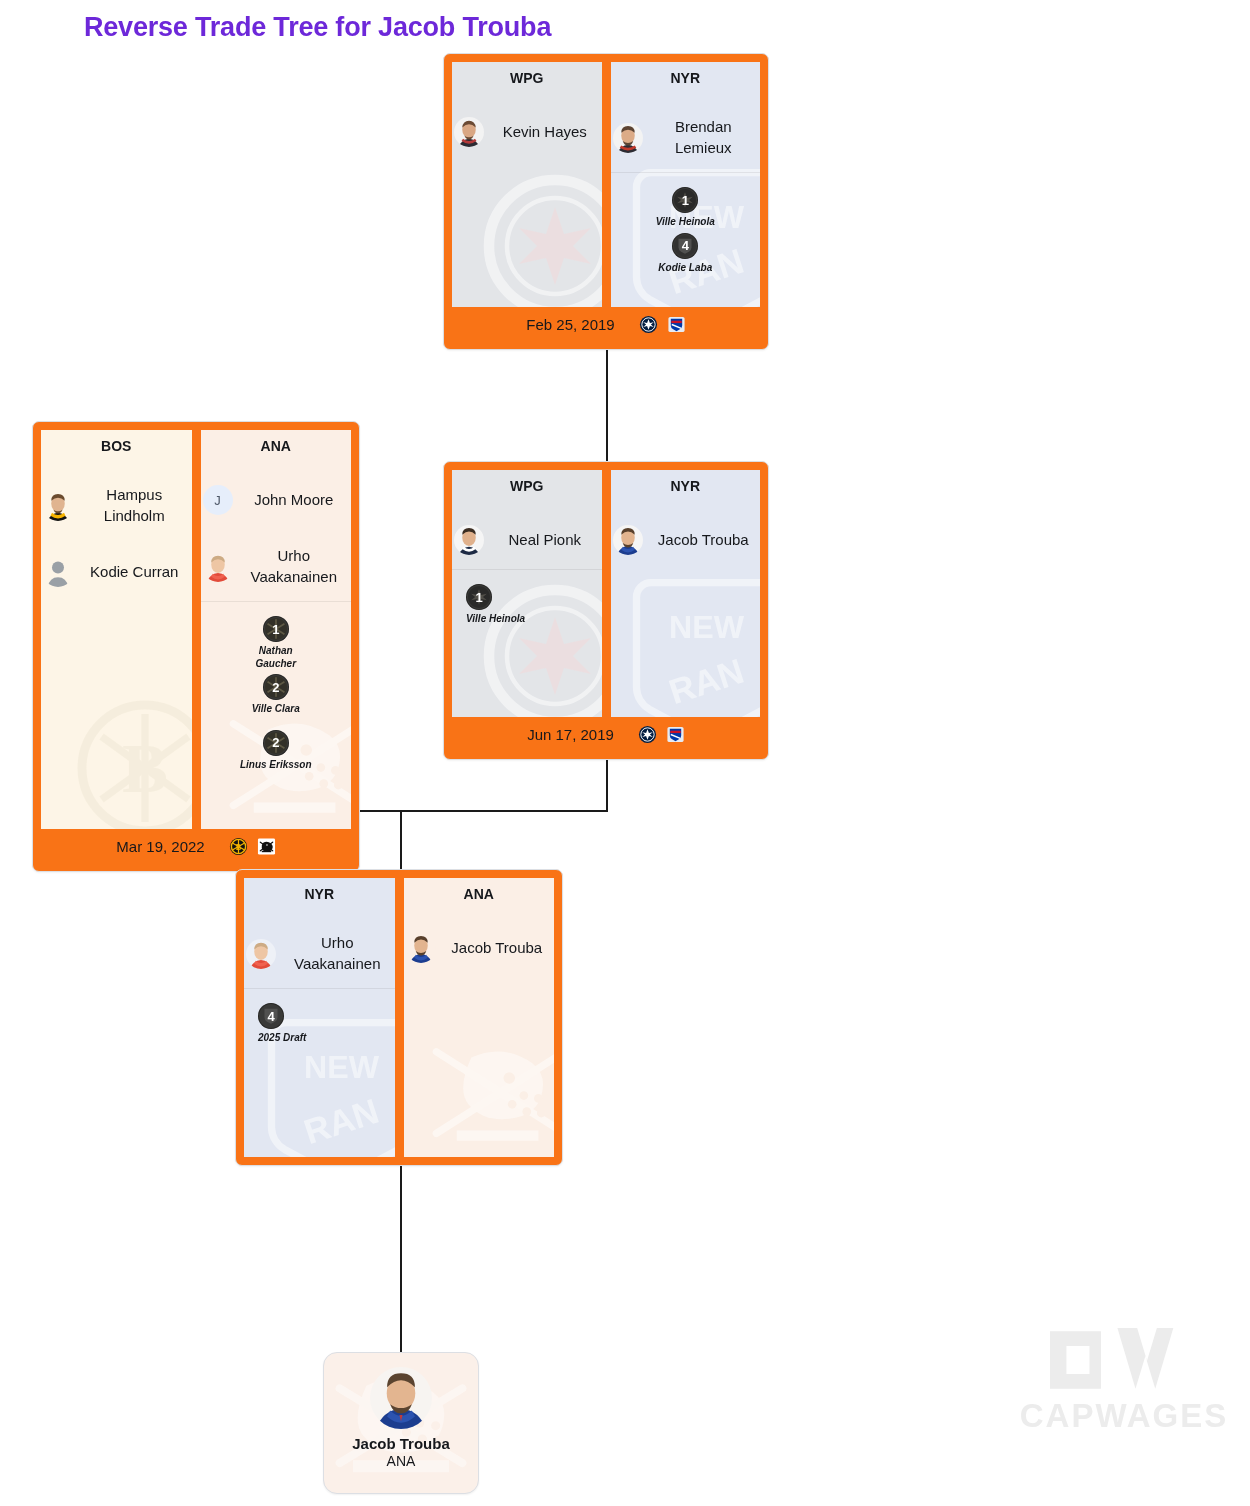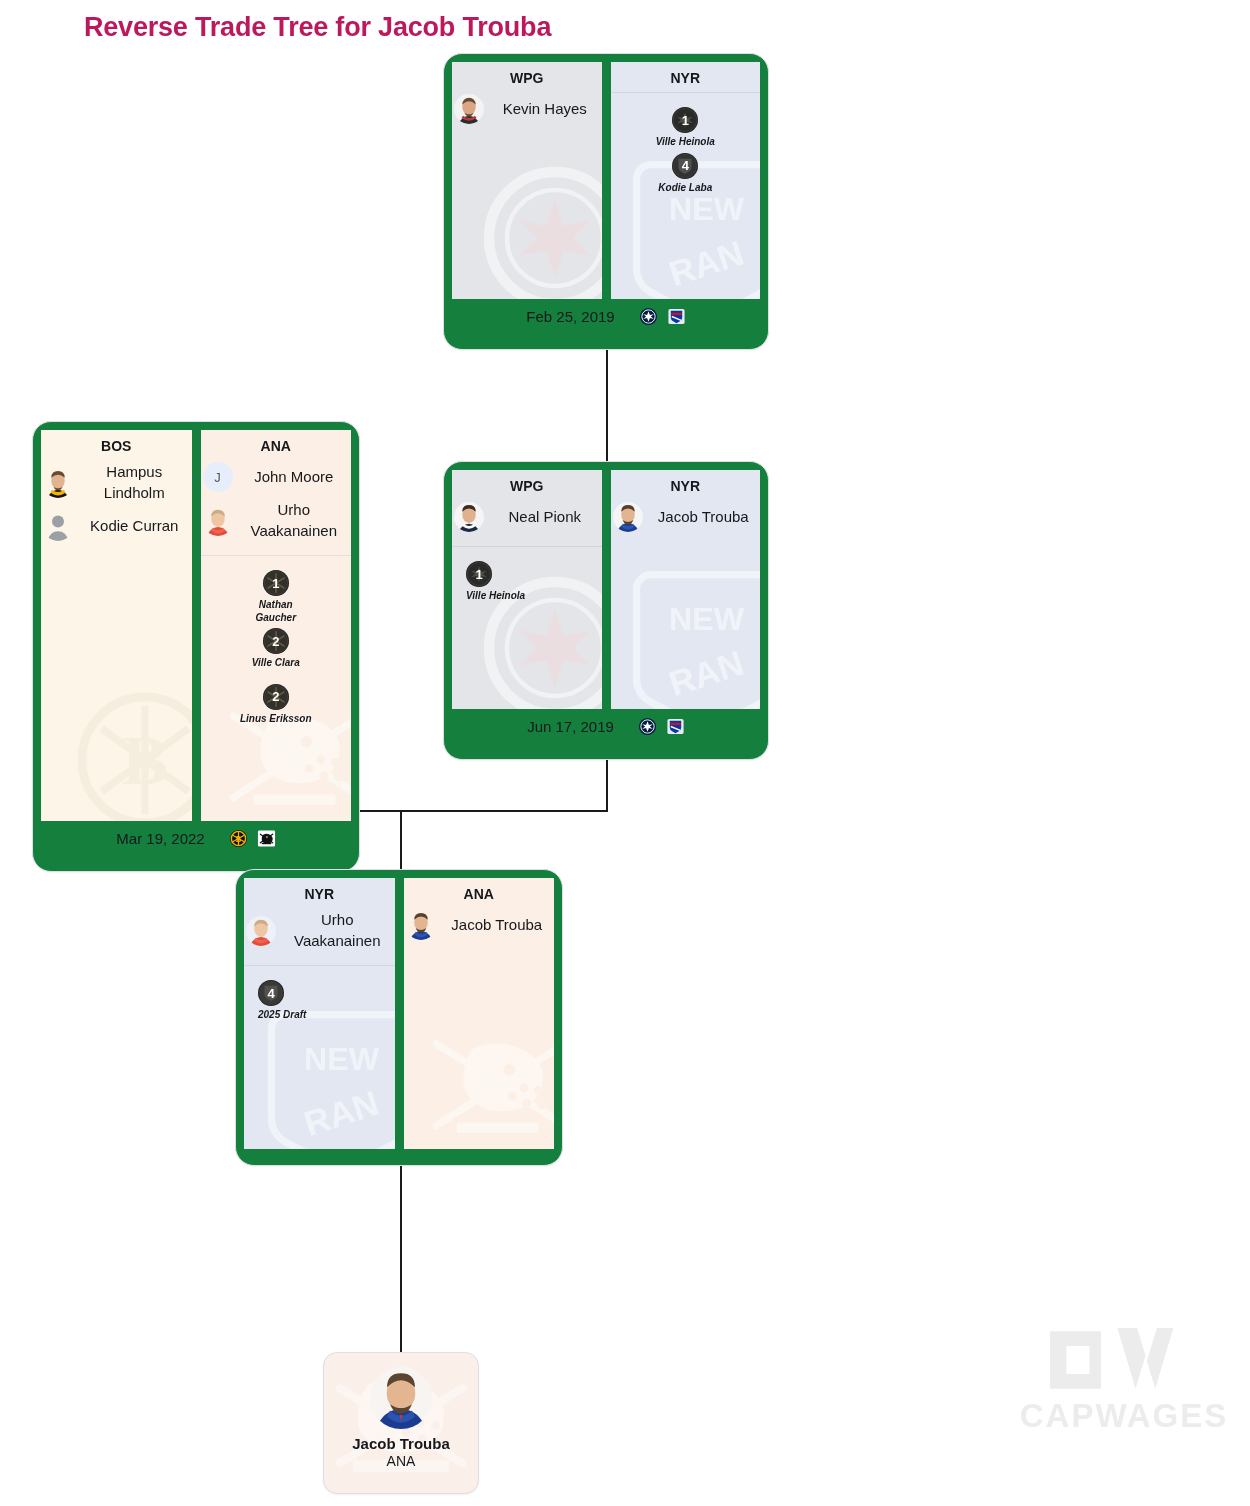--- a/index.html
+++ b/index.html
@@ -15,41 +15,41 @@
     overflow: hidden;
     background: #ffffff;
   }
 
   
   #page-title {
     position: absolute;
     left: 84px; top: 12px;
     font-size: 27px;
     font-weight: bold;
-    color: #be185d;
+    color: #6d28d9;
     letter-spacing: -0.2px;
     white-space: nowrap;
   }
 
   
   .conn {
     position: absolute;
     background: #1a1a1a;
   }
   .conn.v { width: 2px; }
   .conn.h { height: 2px; }
 
   
   .trade-card {
     position: absolute;
-    background: #15803d;
+    background: #f97316;
     border: 1px solid #dcdfe4;
-    border-radius: 19px;
+    border-radius: 7px;
     box-shadow: 0 1px 2px rgba(0,0,0,0.05);
-    padding: 8px 8px 16px 8px;
+    padding: 8px 8px 8px 8px;
     display: flex;
     flex-direction: column;
   }
   .panels {
     display: flex;
     flex-direction: row;
     gap: 9px;
     flex: 1 1 auto;
     min-height: 0;
   }
@@ -82,20 +82,21 @@
   .players {
     position: relative;
     z-index: 2;
     padding: 0 2px 8px 2px;
   }
   .player-row {
     display: flex;
     align-items: center;
     gap: 6px;
     padding: 2px 0 6px 0;
+    margin-top: 23px;
   }
   .avatar {
     width: 30px; height: 30px;
     flex: 0 0 30px;
     border-radius: 50%;
     position: relative;
     overflow: hidden;
   }
   .avatar svg { display: block; width: 100%; height: 100%; }
   .avatar.initial {
@@ -296,20 +297,35 @@
 
       <div class="panel" style="background:#e2e7f2;">
         <svg class="panel-logo big" viewBox="0 0 120 120">
           <path d="M22 10 h76 a10 10 0 0 1 10 10 v62 a18 18 0 0 1 -9 15 l-39 21 l-39-21 a18 18 0 0 1 -9-15 v-62 a10 10 0 0 1 10-10z" fill="none" stroke="#ffffff" stroke-width="5"></path>
           <text x="60" y="48" font-family="Liberation Sans, sans-serif" font-size="22" font-weight="bold" fill="#ffffff" text-anchor="middle">NEW</text>
           <g transform="rotate(-18 60 78)">
             <text x="60" y="86" font-family="Liberation Sans, sans-serif" font-size="24" font-weight="bold" fill="#ffffff" text-anchor="middle">RAN</text>
           </g>
         </svg>
         <div class="panel-head">NYR</div>
+        <div class="players">
+          <div class="player-row">
+            <div class="avatar">
+              <svg viewBox="0 0 40 40">
+                <rect width="40" height="40" fill="#f3f3f3"></rect>
+                <path d="M6 40 q4-10 14-11 10 1 14 11 z" fill="#2b2b33"></path>
+                <path d="M11 30 q9 6 18 0 l2 3 q-11 7 -22 0 z" fill="#c0392b"></path>
+                <ellipse cx="20" cy="17" rx="9" ry="11" fill="#dcab87"></ellipse>
+                <path d="M11 13 q9-8 18 0 q0-9 -9-9 q-9 0-9 9z" fill="#5c4332"></path>
+                <path d="M13 24 q7 5 14 0 q-2 6 -7 6 q-5 0 -7-6z" fill="#5c4332"></path>
+              </svg>
+            </div>
+            <div class="pname">Brendan Lemieux</div>
+          </div>
+        </div>
         <div class="picks-sep"></div>
         <div class="picks">
           <div class="pick">
             <div class="badge">
               <svg class="bg-logo" viewBox="0 0 40 40">
                 <circle cx="20" cy="20" r="17" fill="#1a1a1a"></circle>
                 <path d="M20 8 L23 17 L32 15 L26 20 L32 25 L23 23 L20 32 L17 23 L8 25 L14 20 L8 15 L17 17 Z" fill="#6f6a5e"></path>
               </svg>
               <span class="num">1</span>
             </div>

